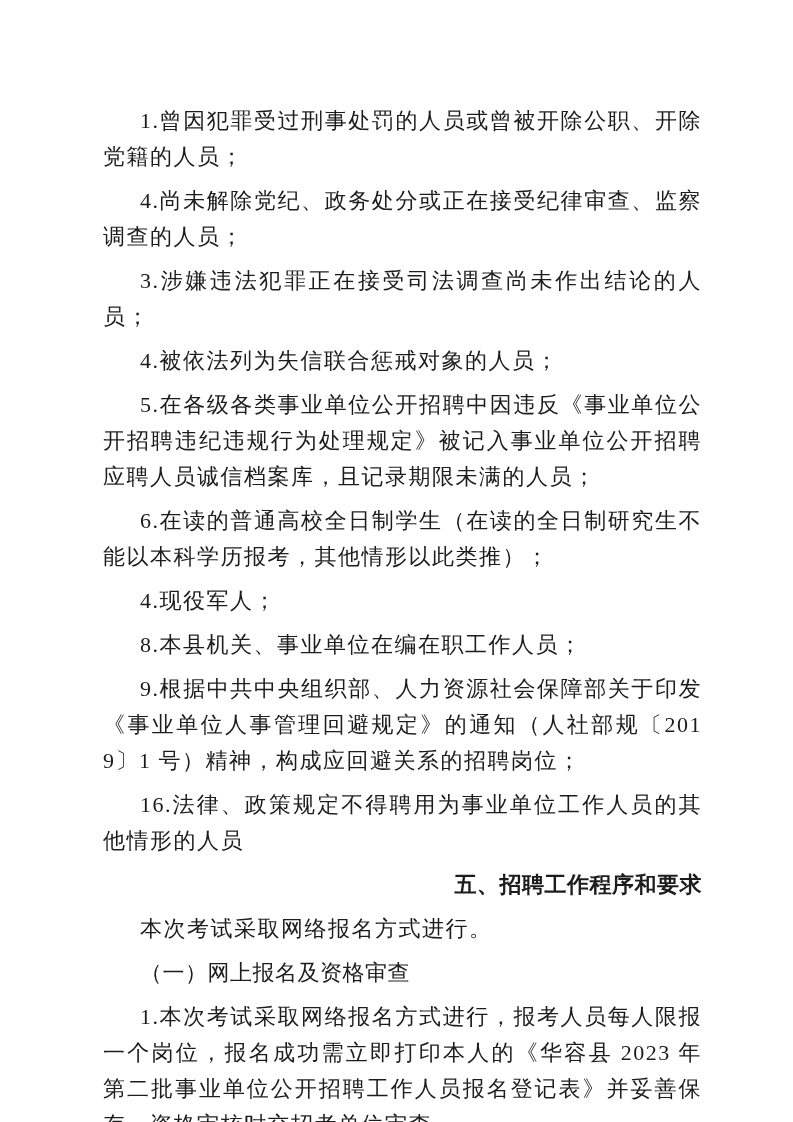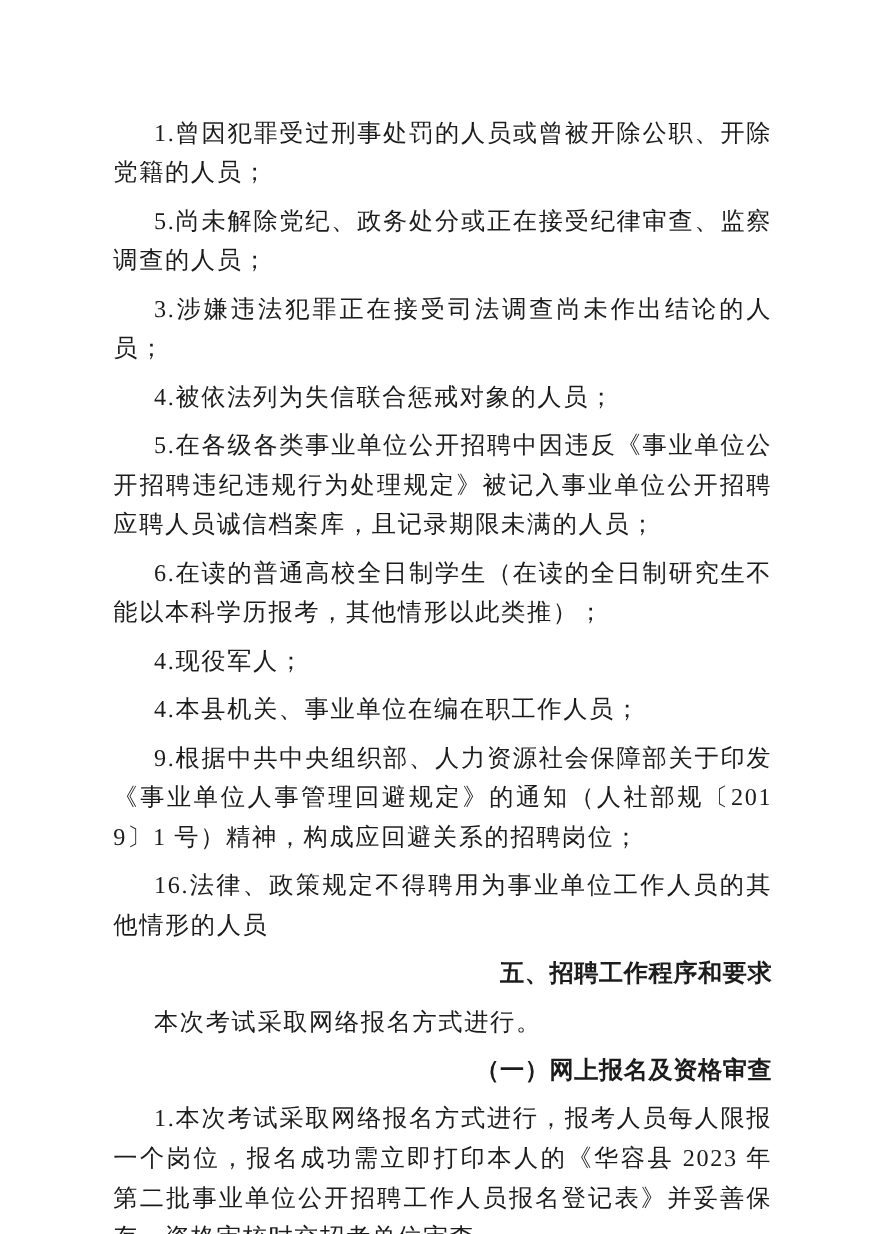--- a/index.html
+++ b/index.html
@@ -29,36 +29,36 @@
     word-break: break-all;
   }
   .heading-major {
     font-family: "Liberation Sans", "DejaVu Sans", sans-serif;
     font-weight: 700;
     letter-spacing: 0.5px;
     text-align: right;
   }
   .heading-sub {
     font-family: "Liberation Serif", "DejaVu Serif", serif;
-    font-weight: 700;
+    font-weight: 400;
     letter-spacing: 0.5px;
-    text-align: right;
+    text-align: left;
   }
 </style>
 </head>
 <body>
 
 <div class="page">
   <p class="para body">1.曾因犯罪受过刑事处罚的人员或曾被开除公职、开除党籍的人员；</p>
-  <p class="para body">5.尚未解除党纪、政务处分或正在接受纪律审查、监察调查的人员；</p>
+  <p class="para body">4.尚未解除党纪、政务处分或正在接受纪律审查、监察调查的人员；</p>
   <p class="para body">3.涉嫌违法犯罪正在接受司法调查尚未作出结论的人员；</p>
   <p class="para body">4.被依法列为失信联合惩戒对象的人员；</p>
   <p class="para body">5.在各级各类事业单位公开招聘中因违反《事业单位公开招聘违纪违规行为处理规定》被记入事业单位公开招聘应聘人员诚信档案库，且记录期限未满的人员；</p>
   <p class="para body">6.在读的普通高校全日制学生（在读的全日制研究生不能以本科学历报考，其他情形以此类推）；</p>
   <p class="para body">4.现役军人；</p>
-  <p class="para body">4.本县机关、事业单位在编在职工作人员；</p>
+  <p class="para body">8.本县机关、事业单位在编在职工作人员；</p>
   <p class="para body">9.根据中共中央组织部、人力资源社会保障部关于印发《事业单位人事管理回避规定》的通知（人社部规〔2019〕1 号）精神，构成应回避关系的招聘岗位；</p>
   <p class="para body">16.法律、政策规定不得聘用为事业单位工作人员的其他情形的人员</p>
   <p class="para heading-major">五、招聘工作程序和要求</p>
   <p class="para body">本次考试采取网络报名方式进行。</p>
   <p class="para heading-sub">（一）网上报名及资格审查</p>
   <p class="para body">1.本次考试采取网络报名方式进行，报考人员每人限报一个岗位，报名成功需立即打印本人的《华容县 2023 年第二批事业单位公开招聘工作人员报名登记表》并妥善保存，资格审核时交招考单位审查。</p>
 </div>
 
 </body></html>

